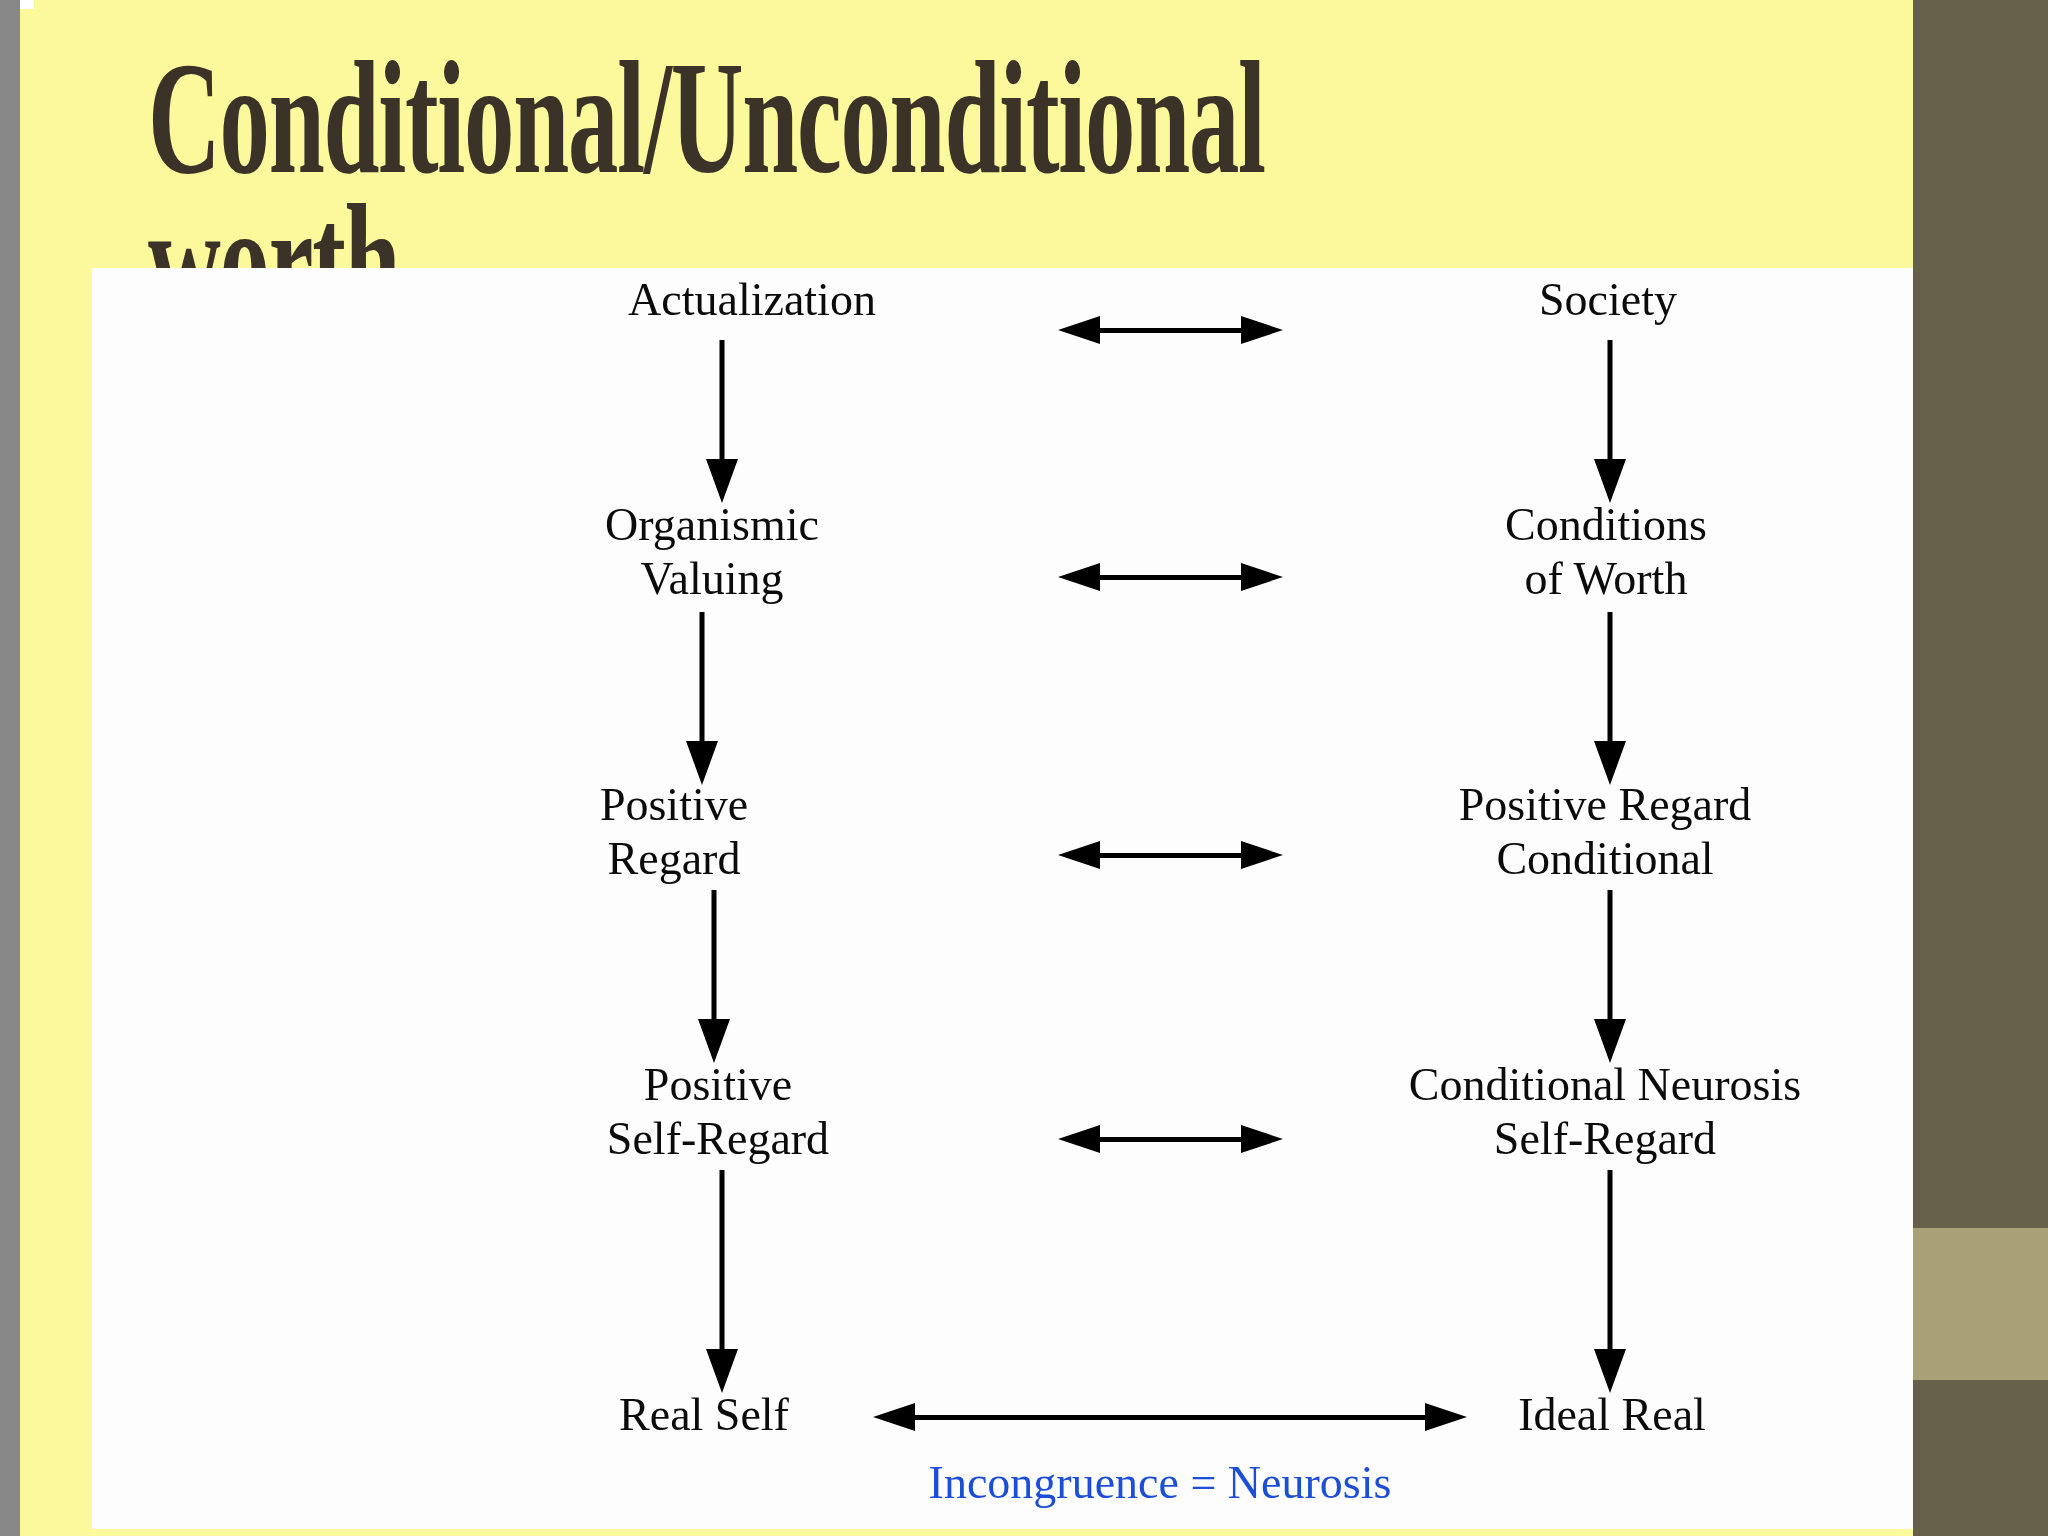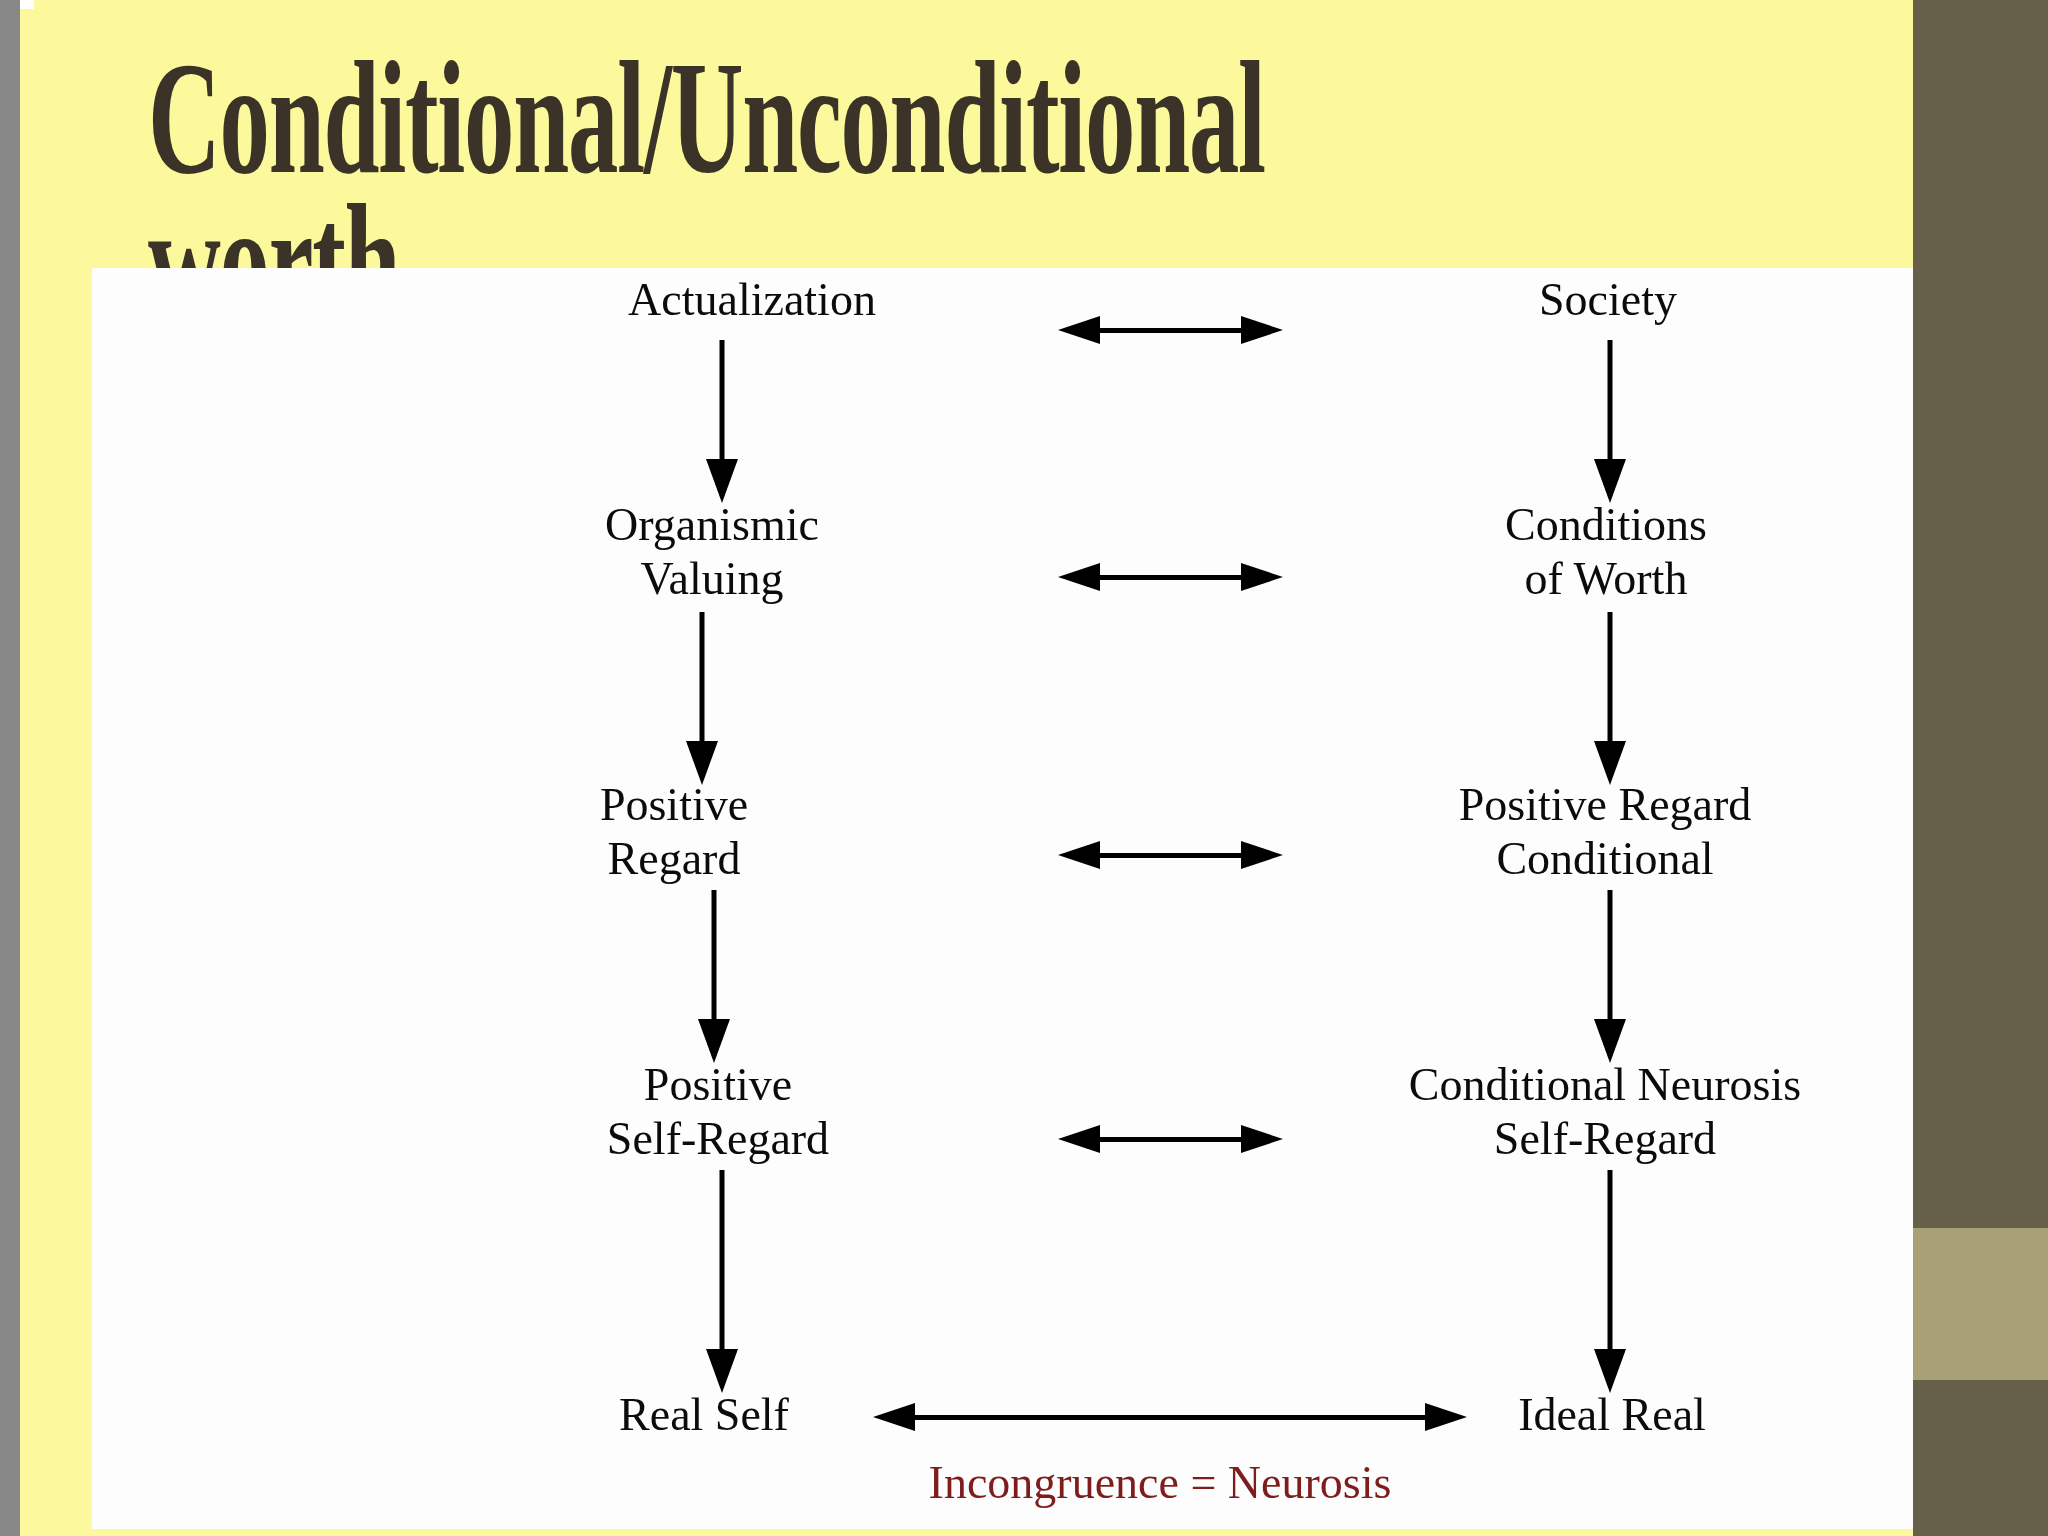--- a/index.html
+++ b/index.html
@@ -26,21 +26,21 @@
   .panel{
     position:absolute;left:72px;top:268px;width:2025px;height:1261px;
     background:#fdfdfd;z-index:2;
   }
   .node{
     position:absolute;transform:translateX(-50%);text-align:center;
     color:#0b0b0b;font-size:46px;line-height:54px;white-space:nowrap;
   }
   .caption{
     position:absolute;transform:translateX(-50%);text-align:center;
-    color:#7f1d1d;font-size:46px;line-height:54px;white-space:nowrap;
+    color:#1d4ed8;font-size:46px;line-height:54px;white-space:nowrap;
   }
   
   .varrow{position:absolute;width:36px;transform:translateX(-50%);}
   .varrow::before{
     content:"";position:absolute;left:50%;transform:translateX(-50%);
     top:0;bottom:41px;width:5px;background:#000;
   }
   .varrow::after{
     content:"";position:absolute;left:50%;transform:translateX(-50%);bottom:0;
     width:0;height:0;border-left:16px solid transparent;border-right:16px solid transparent;

